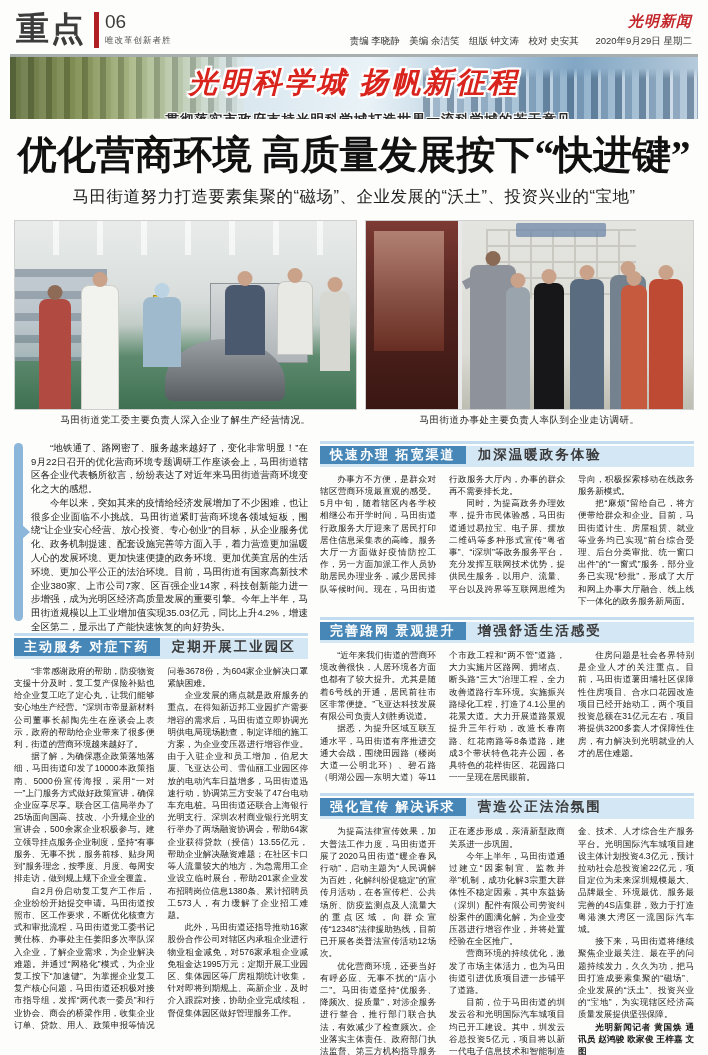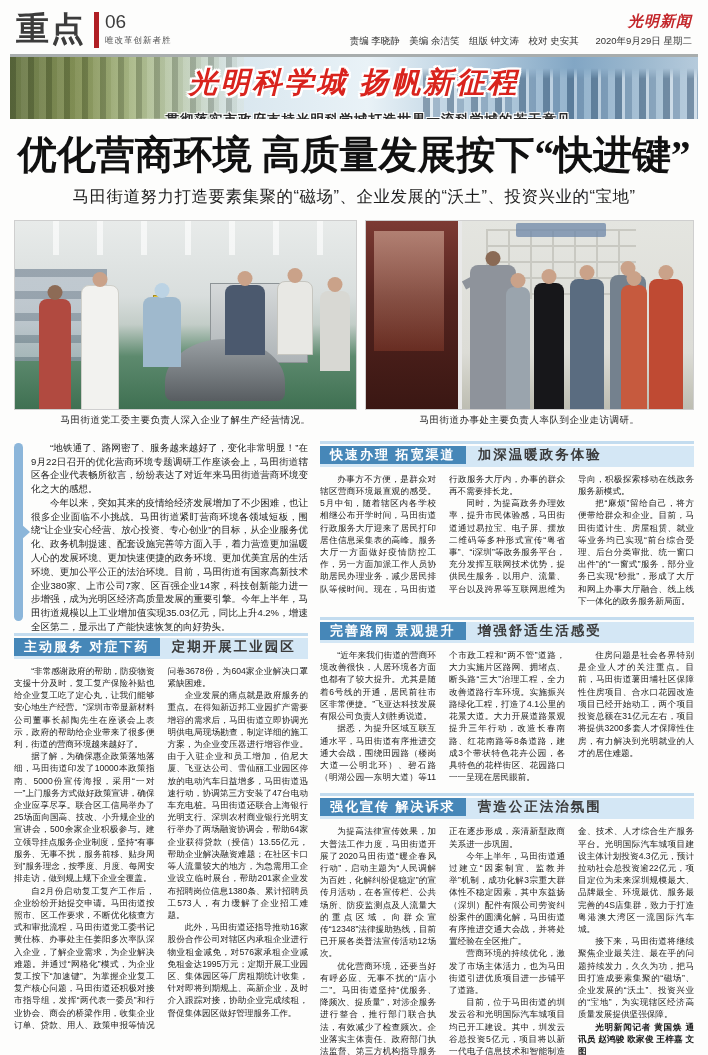--- a/index.html
+++ b/index.html
@@ -278,21 +278,21 @@
           <div class="sec-strip"></div>
           <div class="sec-row">
             <span class="sec-tag">强化宣传 解决诉求</span>
             <span class="sec-title">营造公正法治氛围</span>
           </div>
         </div>
         <div class="sec-body cols3">
           <div>
               <p>为提高法律宣传效果，加大普法工作力度，马田街道开展了2020马田街道“暖企春风行动”，启动主题为“人民调解为百姓，化解纠纷促稳定”的宣传月活动，在各宣传栏、公共场所、防疫监测点及人流量大的重点区域，向群众宣传“12348”法律援助热线，目前已开展各类普法宣传活动12场次。</p>
               <p>优化营商环境，还要当好有呼必应、无事不扰的“店小二”。马田街道坚持“优服务、降频次、提质量”，对涉企服务进行整合，推行部门联合执法，有效减少了检查频次。企业落实主体责任、政府部门执法监督、第三方机构指导服务的“共建共治共享”监管新模式正在逐步形成，亲清新型政商关系进一步巩固。</p>
-              <p>今年上半年，马田街道通过建立“因案制宜、监教并举”机制，成功化解3宗重大群体性不稳定因素，其中东益扬（深圳）配件有限公司劳资纠纷案件的圆满化解，马田街道有序推进交通大会战，并将处置经验在全区推广。</p>
+              <p>今年上半年，马田街道通过建立“因案制宜、监教并举”机制，成功化解3宗重大群体性不稳定因素，其中东益扬（深圳）配件有限公司劳资纠纷案件的圆满化解，为企业变压器进行增容作业，并将处置经验在全区推广。</p>
               <p>营商环境的持续优化，激发了市场主体活力，也为马田街道引进优质项目进一步铺平了道路。</p>
               <p>目前，位于马田街道的圳发云谷和光明国际汽车城项目均已开工建设。其中，圳发云谷总投资5亿元，项目将以新一代电子信息技术和智能制造为产业复合创新引擎，搭建资金、技术、人才综合生产服务平台。光明国际汽车城项目建设主体计划投资4.3亿元，预计拉动社会总投资逾22亿元，项目定位为未来深圳规模最大、品牌最全、环境最优、服务最完善的4S店集群，致力于打造粤港澳大湾区一流国际汽车城。</p>
               <p>接下来，马田街道将继续聚焦企业最关注、最在乎的问题持续发力，久久为功，把马田打造成要素集聚的“磁场”、企业发展的“沃土”、投资兴业的“宝地”，为实现辖区经济高质量发展提供坚强保障。</p>
             </div>
           <p class="credit">光明新闻记者 黄国焕 通讯员 赵鸿骏 欧家俊 王梓嘉 文图</p>
         </div>
       </section>
 
     </div>
   </div>

